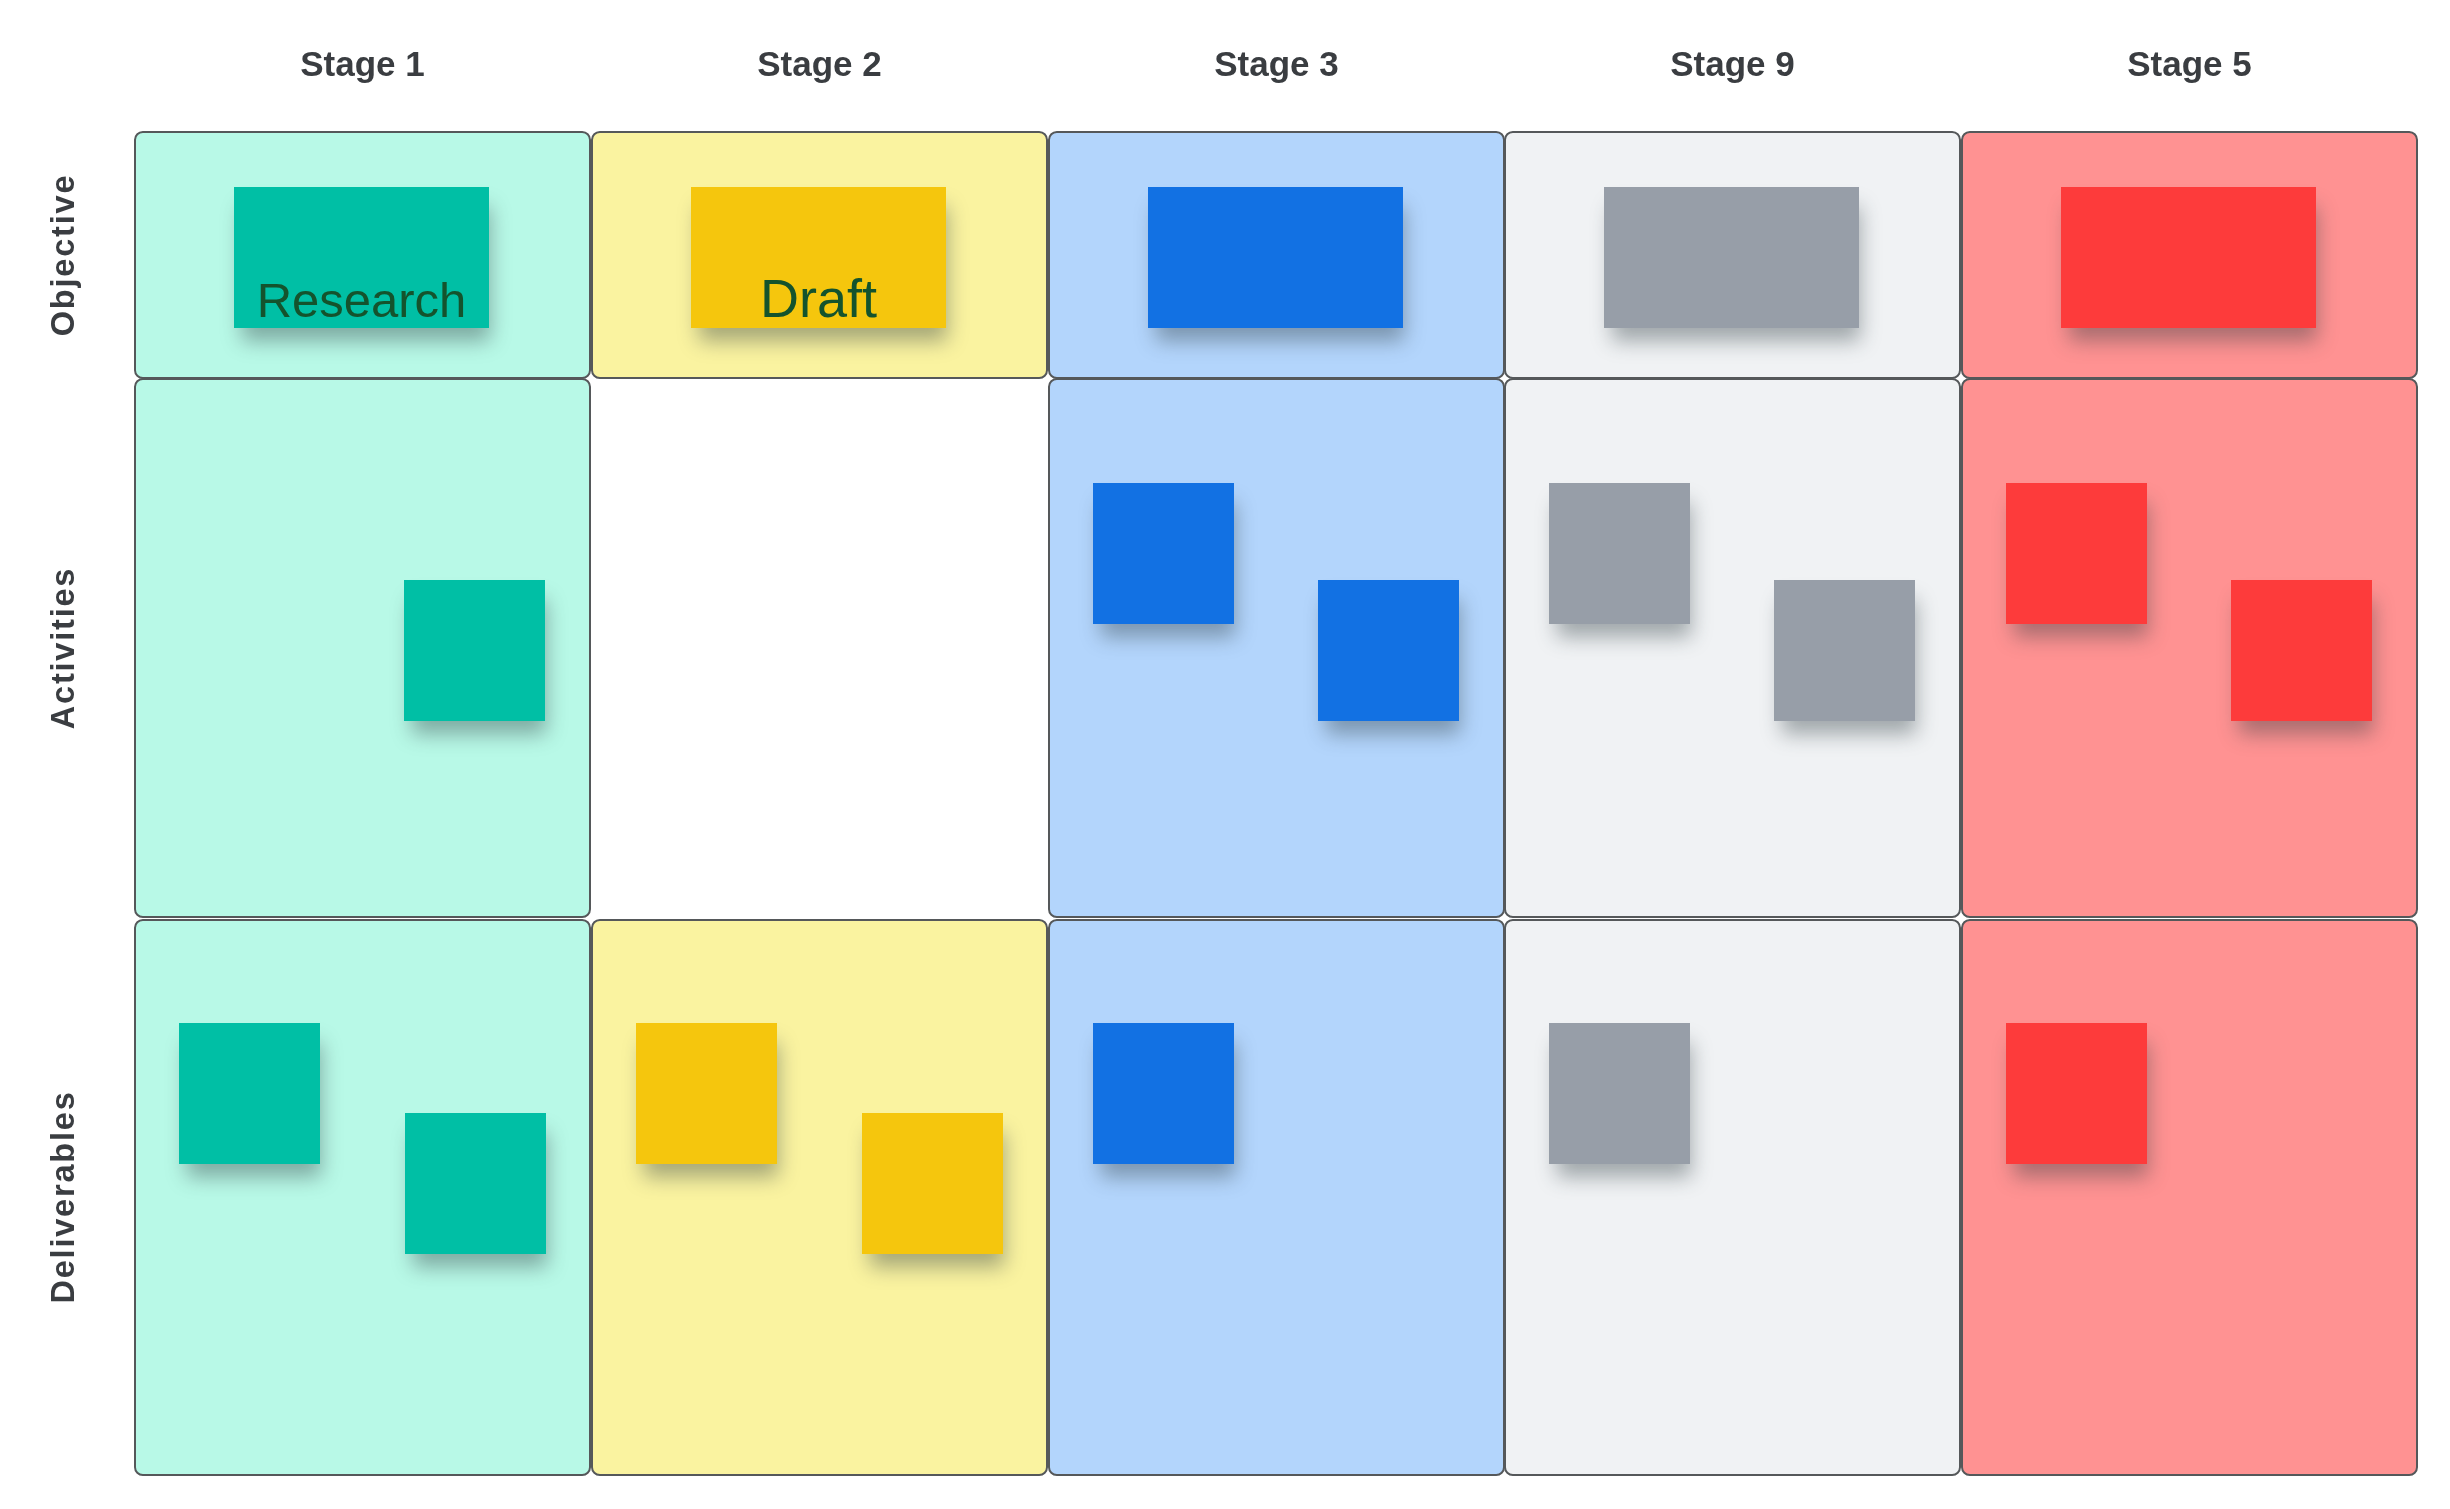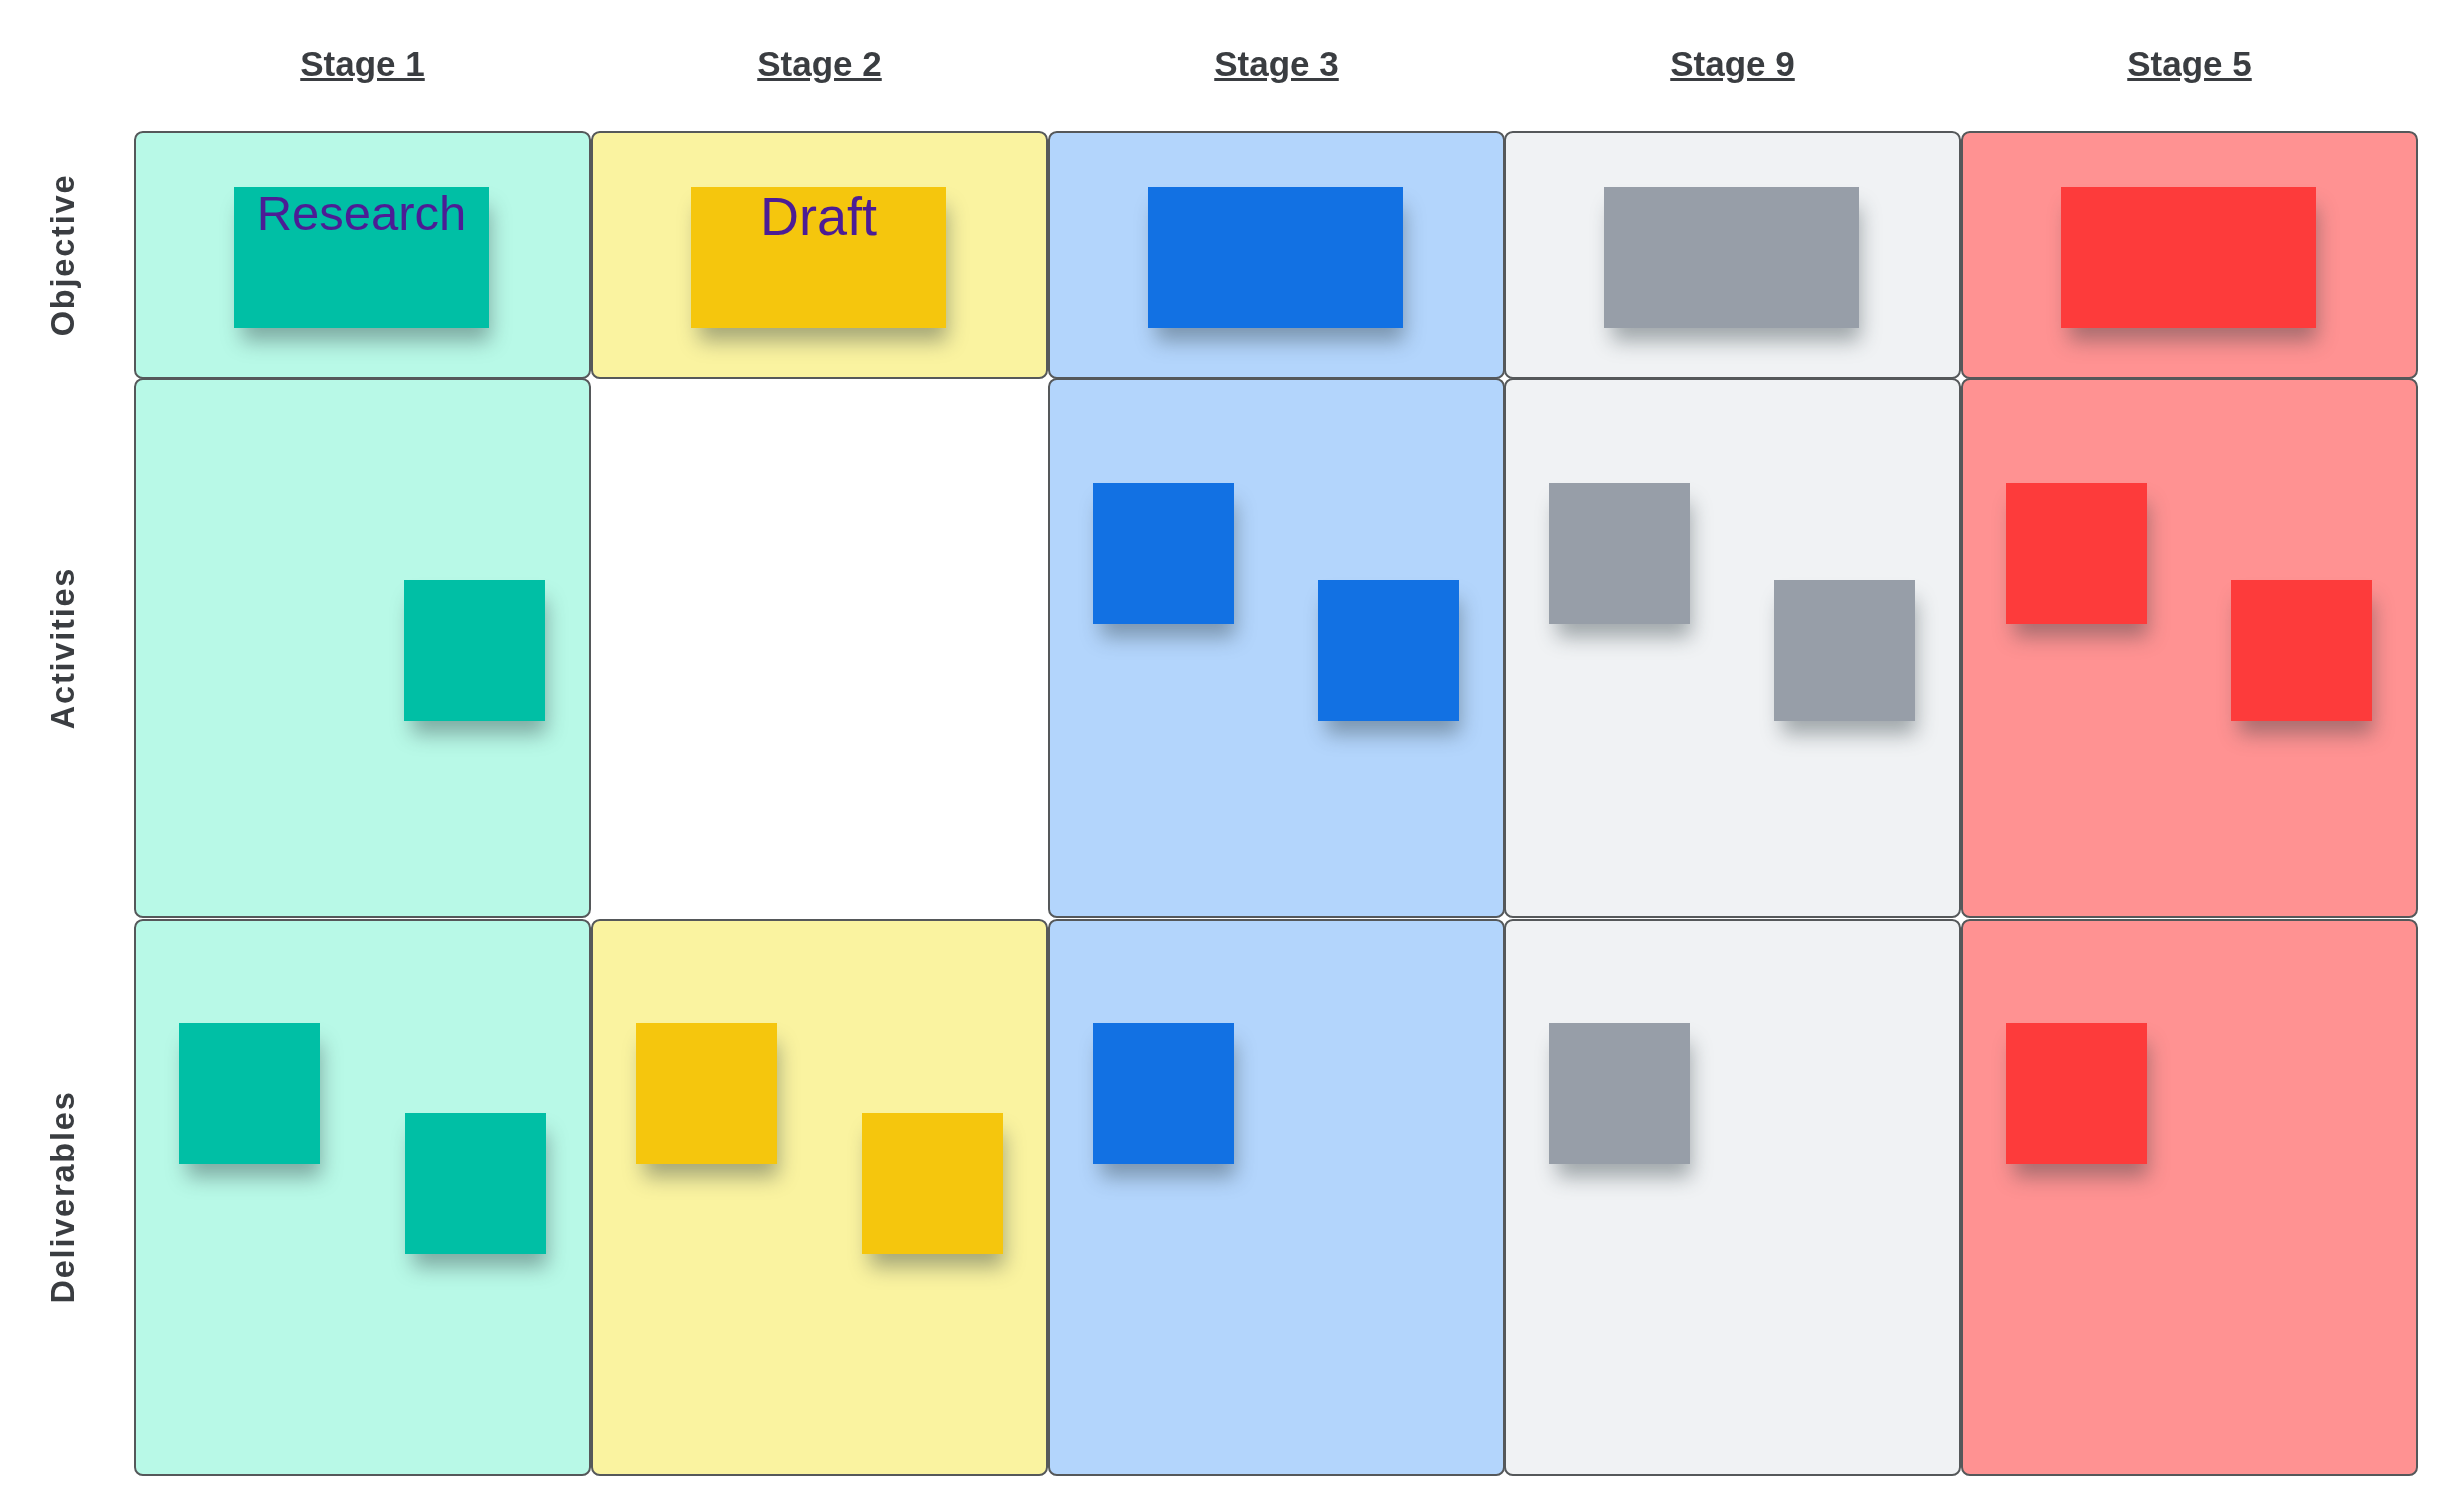--- a/index.html
+++ b/index.html
@@ -21,21 +21,20 @@
   .col-header {
     position: absolute;
     top: 39px;
     width: 457px;
     height: 49px;
     line-height: 49px;
     text-align: center;
     font-size: 35px;
     font-weight: bold;
     color: #3a3d41;
-    text-decoration: underline;
   }
   
   .row-label {
     position: absolute;
     left: 63px;
     width: 0;
     height: 0;
     overflow: visible;
   }
   .row-label > span {
@@ -58,24 +57,24 @@
   .bg-mint   { background: #b8f9e7; }
   .bg-yellow { background: #faf3a0; }
   .bg-blue   { background: #b3d5fc; }
   .bg-gray   { background: #f0f2f4; }
   .bg-red    { background: #ff9292; }
   
   .note {
     position: absolute;
     box-shadow: 4.4px 16px 19.3px -3.5px rgba(40, 55, 60, 0.40);
     display: flex;
-    align-items: flex-start;
+    align-items: flex-end;
     justify-content: center;
     text-align: center;
-    color: #4c1d95;
+    color: #14532d;
   }
   .note-wide  { width: 255px; height: 141px; }
   .note-small { width: 141px; height: 141px; }
   .n-teal   { background: #00bfa5; }
   .n-gold   { background: #f5c60d; }
   .n-blue   { background: #1271e3; }
   .n-gray   { background: #979ea8; }
   .n-red    { background: #fd3b3b; }
   .note .txt-big    { font-size: 49px; line-height: 1.1; }
   .note .txt-bigger { font-size: 54px; line-height: 1.1; }

